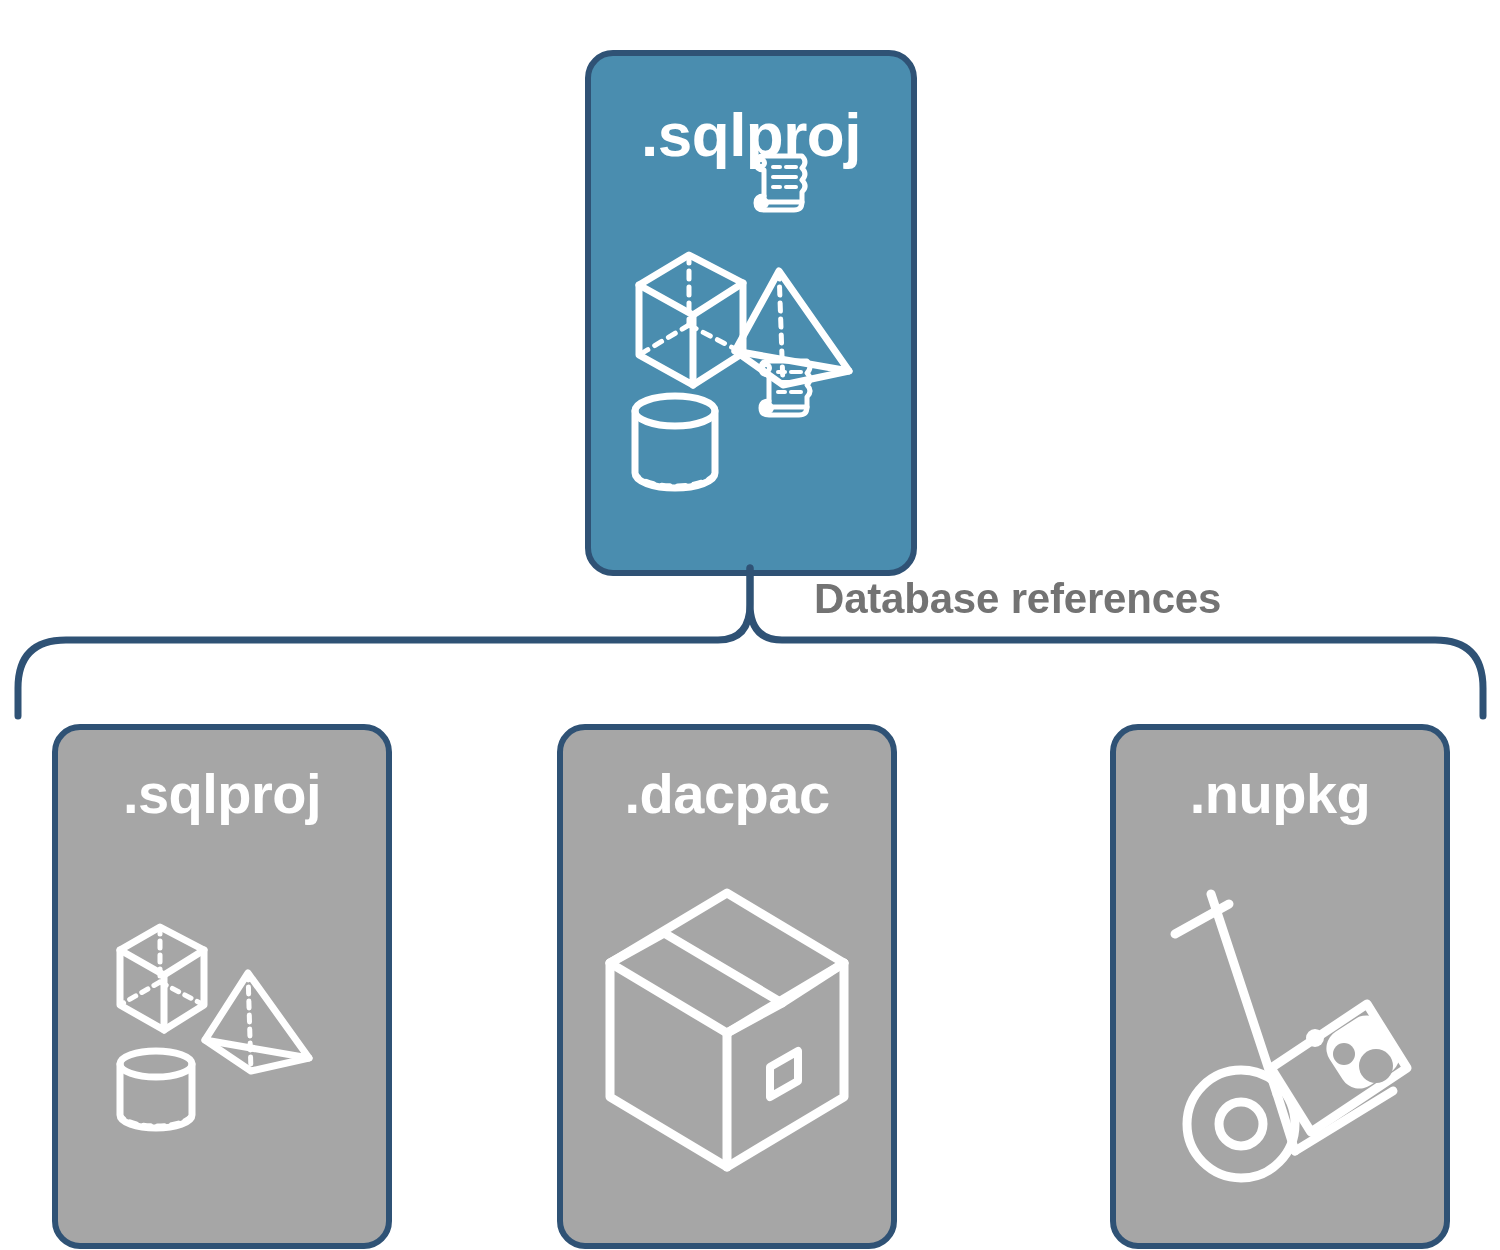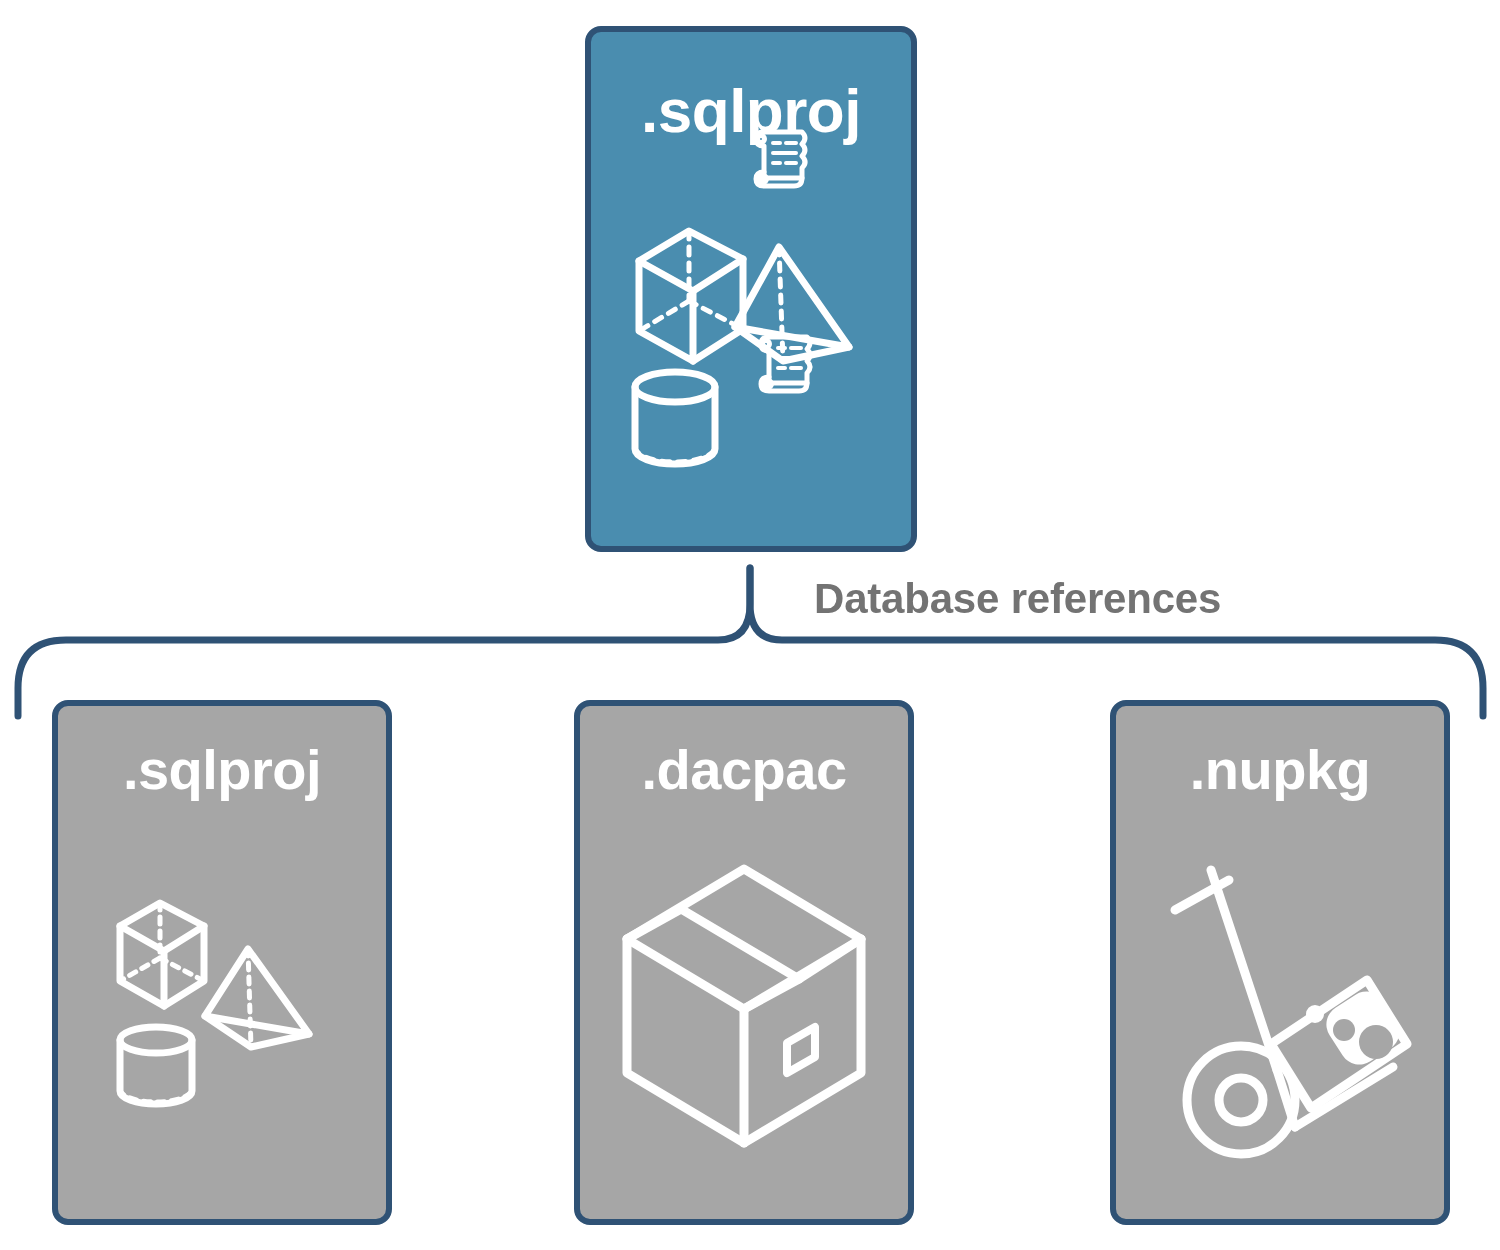--- a/index.html
+++ b/index.html
@@ -6,36 +6,37 @@
   body{
     width:1500px;height:1250px;
     font-family:"Liberation Sans","DejaVu Sans",sans-serif;
     position:relative;overflow:hidden;
   }
   #stage{position:absolute;left:0;top:0;width:1500px;height:1250px;}
 
   .node{
     position:absolute;
     box-sizing:border-box;
-    border-radius:16px;
+    border-radius:28px;
     border:6px solid #2F5275;
     display:flex;
     flex-direction:column;
     align-items:center;
+    margin-top:24px;
   }
   .node.top{
     left:585px;top:26px;width:332px;height:526px;
     background:#4A8DAF;
   }
   .node.child{
     background:#A6A6A6;
     top:700px;height:525px;width:340px;
   }
   .node.child.c0{left:52px;}
-  .node.child.c1{left:574px;}
+  .node.child.c1{left:557px;}
   .node.child.c2{left:1110px;}
 
   .node-title{
     color:#ffffff;
     font-weight:bold;
     letter-spacing:-0.5px;
     line-height:1;
     white-space:nowrap;
     user-select:none;
   }

